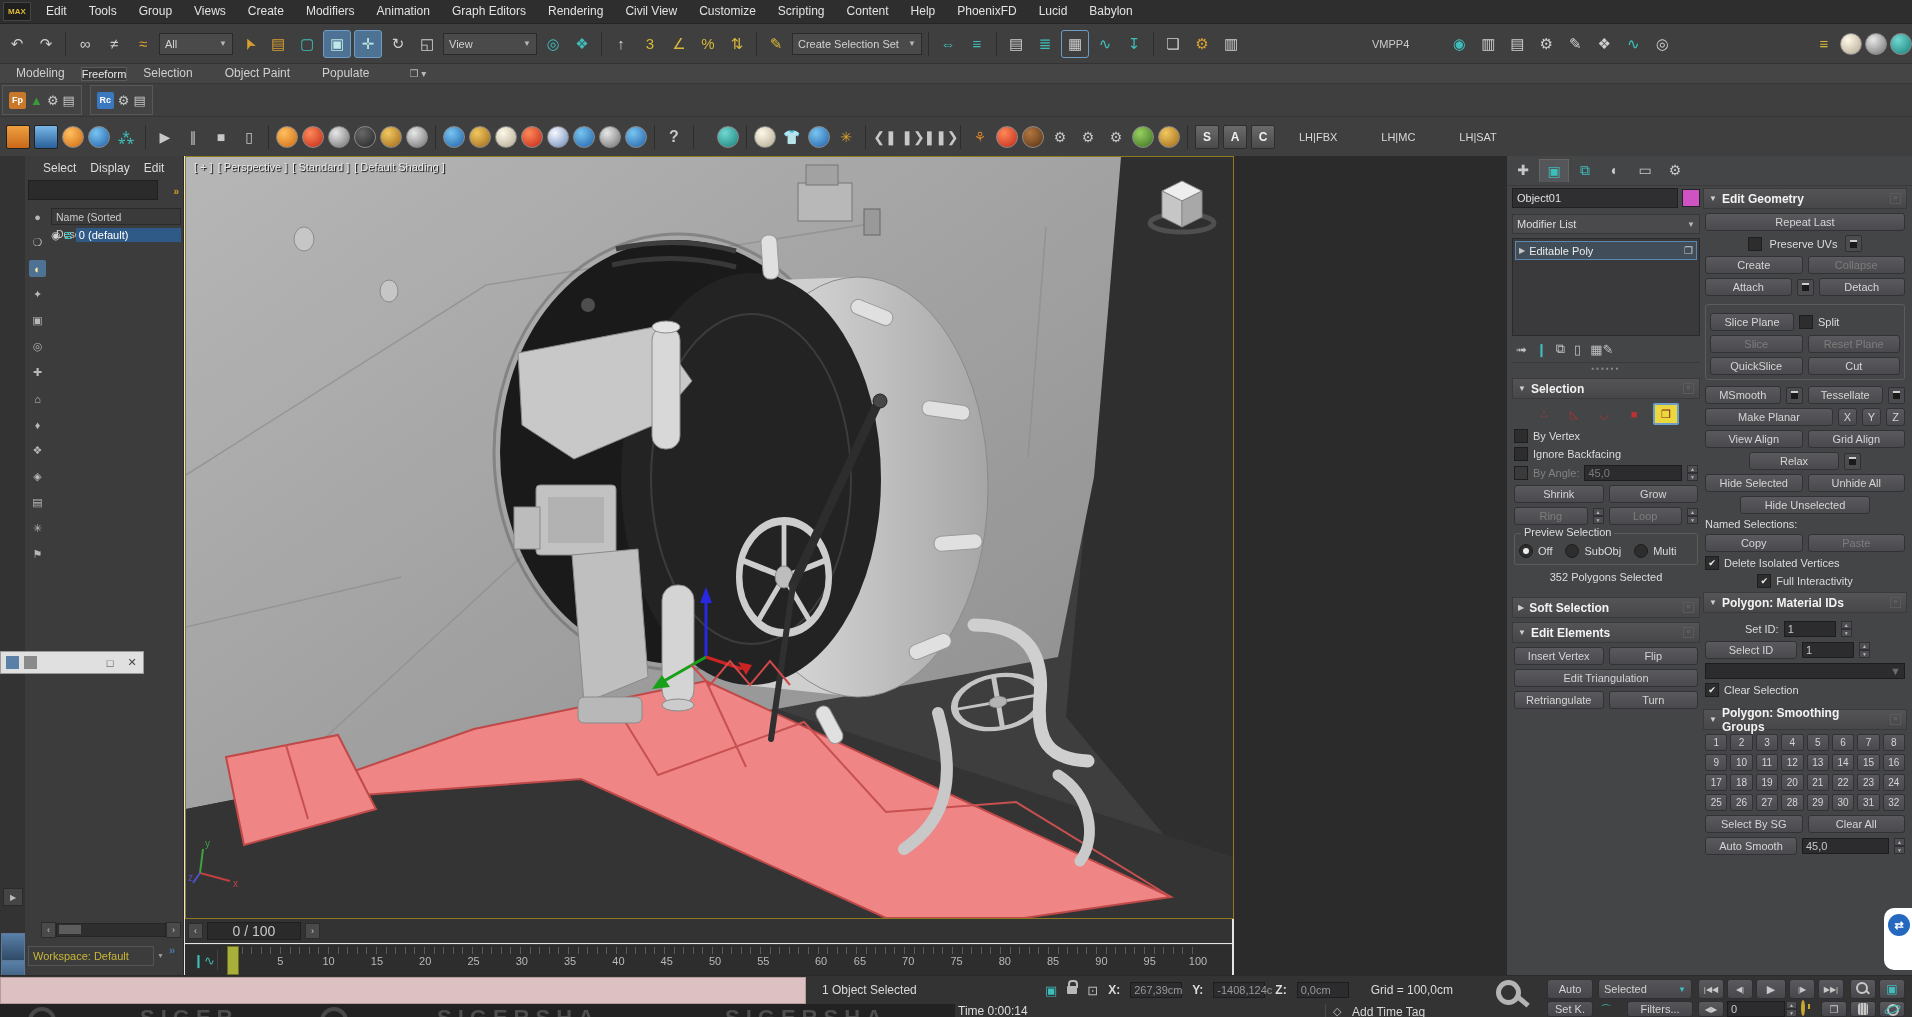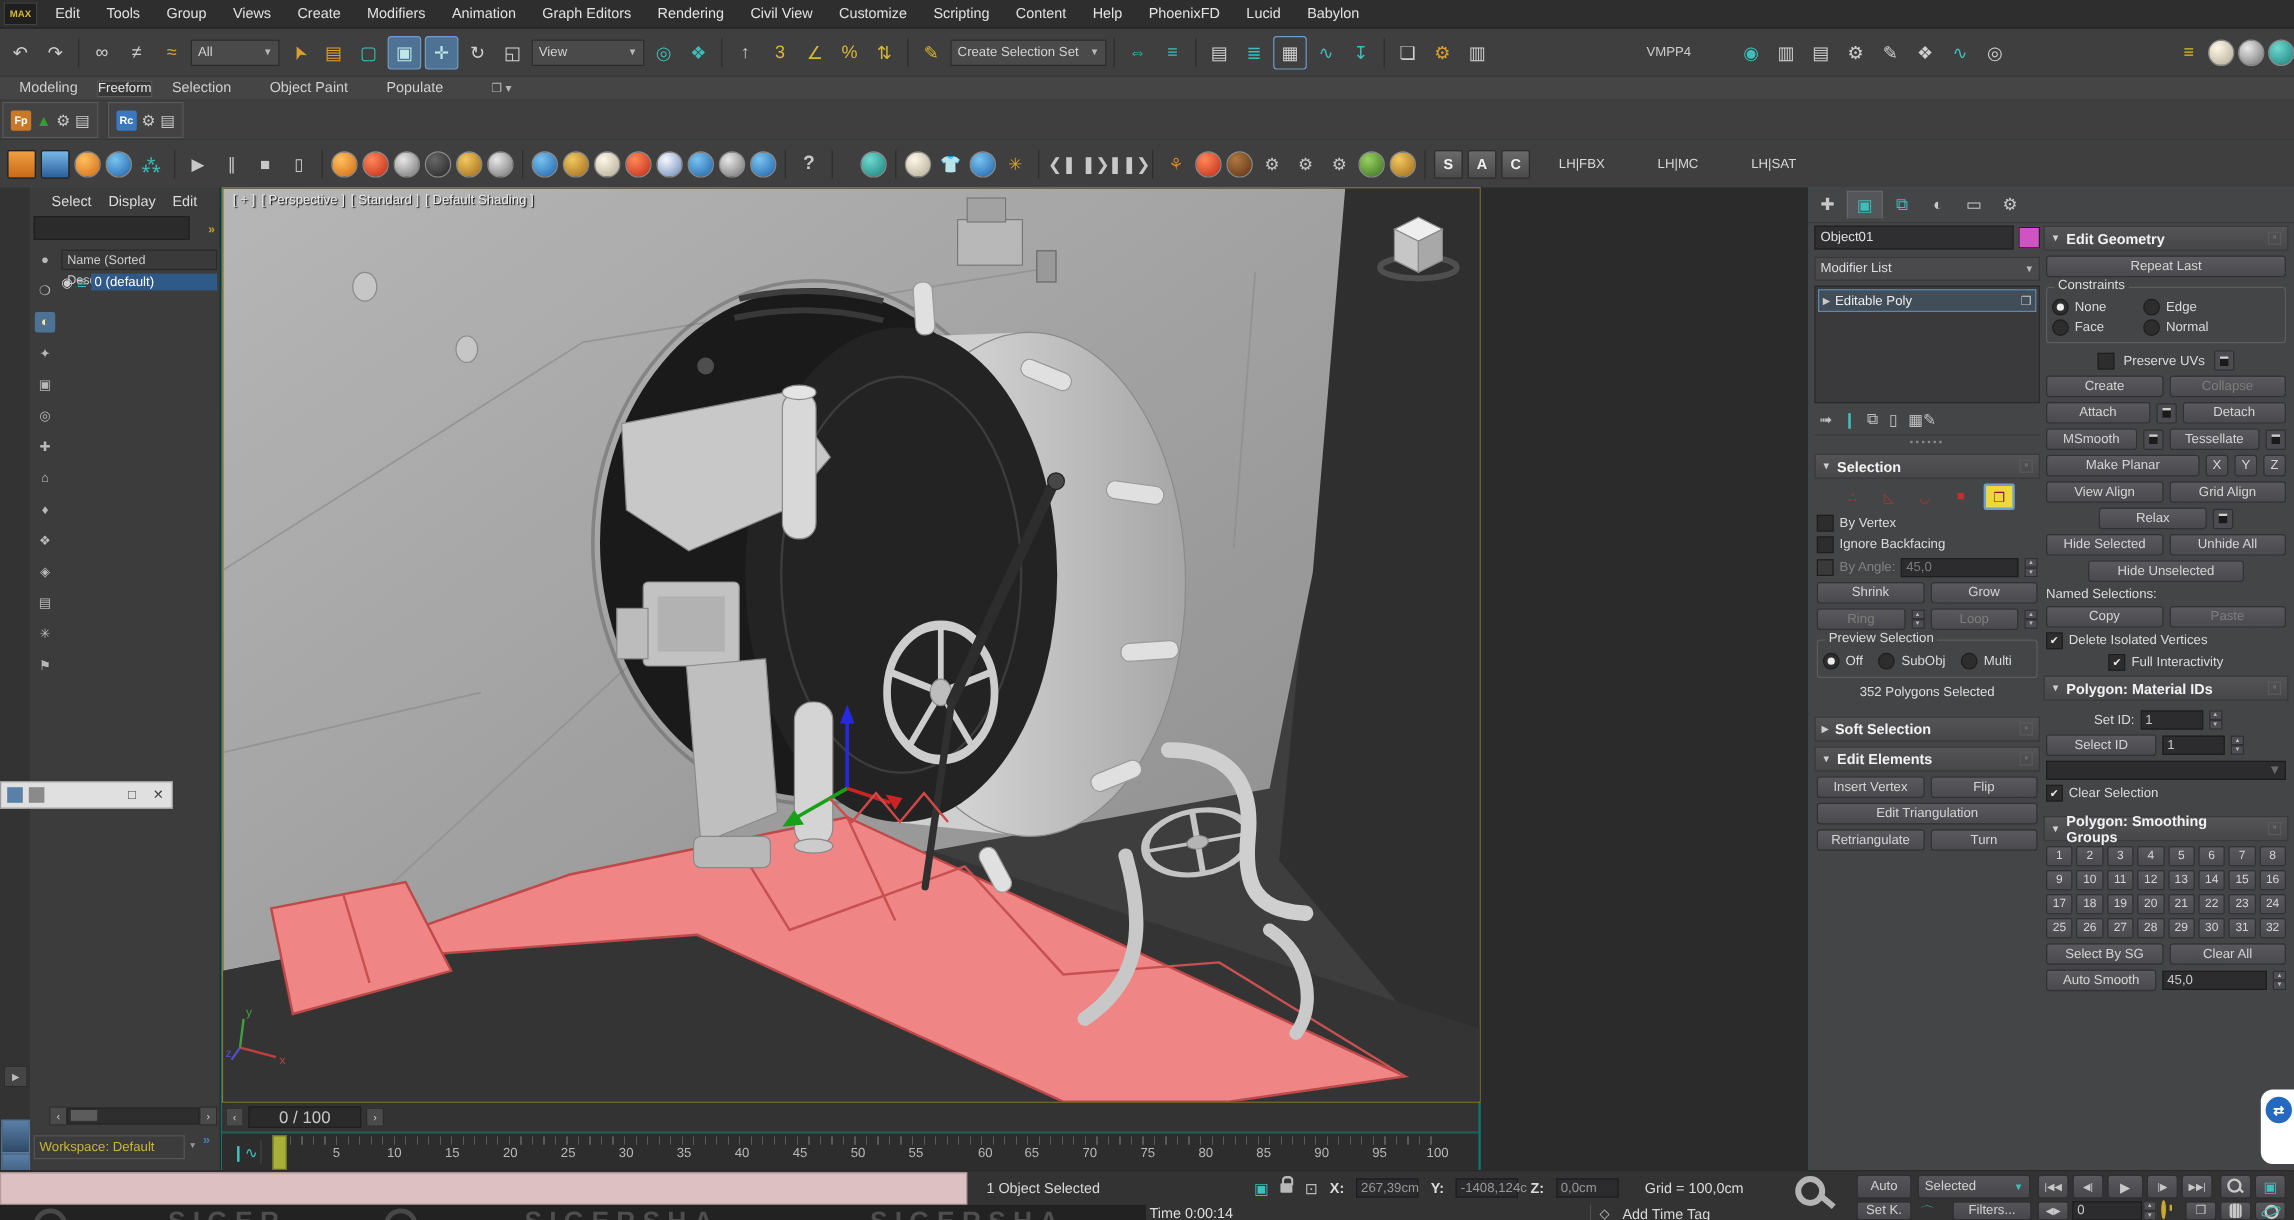--- a/index.html
+++ b/index.html
@@ -1,18 +1,18 @@
 <!DOCTYPE html>
 <html><head>
 <meta charset="utf-8">
 <style>
   html,body{margin:0;padding:0;width:1912px;height:1017px;overflow:hidden;
     font-family:"Liberation Sans",sans-serif;background:#333;}
   .abs{position:absolute}
-  #root{position:relative;width:1912px;height:1017px;background:#0f766e;font-size:11px;color:#d0d0d0}
+  #root{position:relative;width:1912px;height:1017px;background:#e5e5e5;font-size:11px;color:#d0d0d0}
 
   
   #menubar{left:0;top:0;width:1912px;height:23px;background:#2e2e2e;border-bottom:1px solid #242424;
     display:flex;align-items:center;gap:0;}
   #menubar [data-name=menubar-item]{padding:0 11px;font-size:12px;color:#e2e2e2;height:23px;line-height:23px}
   #maxbadge{width:26px;height:17px;margin:0 4px 0 3px;background:#1f1f1f;border:1px solid #444;
     color:#d8b838;font-size:8px;font-weight:bold;display:flex;align-items:center;justify-content:center}
   #winfrag{left:0;top:0;width:54px;height:5px;background:#dedede}
 
   
@@ -747,49 +747,49 @@
 
     <div class="pcol-r" data-name="modify-panel-right-column">
       <div class="rollhead" style="margin-top:2px" data-name="rollout-edit-geometry-header">
         <span class="tri" data-name="rollout-arrow-icon">▼</span>
         <span data-name="rollout-title">Edit Geometry</span>
         <span class="pin" data-name="rollout-pin-icon">▫</span>
       </div>
       <div class="prow">
           <span class="btn" style="flex:1" data-name="repeat-last-button">Repeat Last</span>
         </div>
-      <div class="grp" data-name="constraints-group">
-        <span class="glabel" data-name="constraints-label">Constraints</span>
-        <div class="prow" style="margin:3px 2px">
-          <span class="radio sel" data-name="constraint-none-radio"></span>
-          <span class="lab" style="width:52px" data-name="constraint-none-label">None</span>
-          <span class="radio" data-name="constraint-edge-radio"></span>
-          <span class="lab" data-name="constraint-edge-label">Edge</span>
-        </div>
-        <div class="prow" style="margin:3px 2px">
-          <span class="radio" data-name="constraint-face-radio"></span>
-          <span class="lab" style="width:52px" data-name="constraint-face-label">Face</span>
-          <span class="radio" data-name="constraint-normal-radio"></span>
-          <span class="lab" data-name="constraint-normal-label">Normal</span>
-        </div>
-      </div>
       <div class="prow" style="justify-content:center;gap:8px">
         <span class="cb" data-name="preserve-uvs-checkbox"></span>
         <span class="lab" data-name="preserve-uvs-label">Preserve UVs</span>
         <span class="setbox" data-name="preserve-uvs-settings-button"></span>
         </div>
       <div class="prow">
         <span class="btn" style="flex:1" data-name="create-button">Create</span>
         <span class="btn dis" style="flex:1" data-name="collapse-button">Collapse</span>
         </div>
       <div class="prow">
         <span class="btn" style="flex:1" data-name="attach-button">Attach</span>
         <span class="setbox" data-name="attach-settings-button"></span>
         <span class="btn" style="flex:1" data-name="detach-button">Detach</span>
         </div>
+      <div class="grp" data-name="slice-group">
+        <div class="prow" style="margin:2px">
+          <span class="btn" style="flex:1" data-name="slice-plane-button">Slice Plane</span>
+          <span class="cb" data-name="split-checkbox"></span>
+          <span class="lab" style="flex:1" data-name="split-label">Split</span>
+          </div>
+        <div class="prow" style="margin:4px 2px">
+          <span class="btn dis" style="flex:1" data-name="slice-button">Slice</span>
+          <span class="btn dis" style="flex:1" data-name="reset-plane-button">Reset Plane</span>
+          </div>
+        <div class="prow" style="margin:4px 2px 2px 2px">
+          <span class="btn" style="flex:1" data-name="quickslice-button">QuickSlice</span>
+          <span class="btn" style="flex:1" data-name="cut-button">Cut</span>
+          </div>
+      </div>
       <div class="prow">
         <span class="btn" style="flex:1" data-name="msmooth-button">MSmooth</span>
         <span class="setbox" data-name="msmooth-settings-button"></span>
         <span class="btn" style="flex:1" data-name="tessellate-button">Tessellate</span>
         <span class="setbox" data-name="tessellate-settings-button"></span>
         </div>
       <div class="prow">
         <span class="btn" style="flex:1" data-name="make-planar-button">Make Planar</span>
         <span class="btn" style="width:19px" data-name="make-planar-x-button">X</span>
         <span class="btn" style="width:19px" data-name="make-planar-y-button">Y</span>

